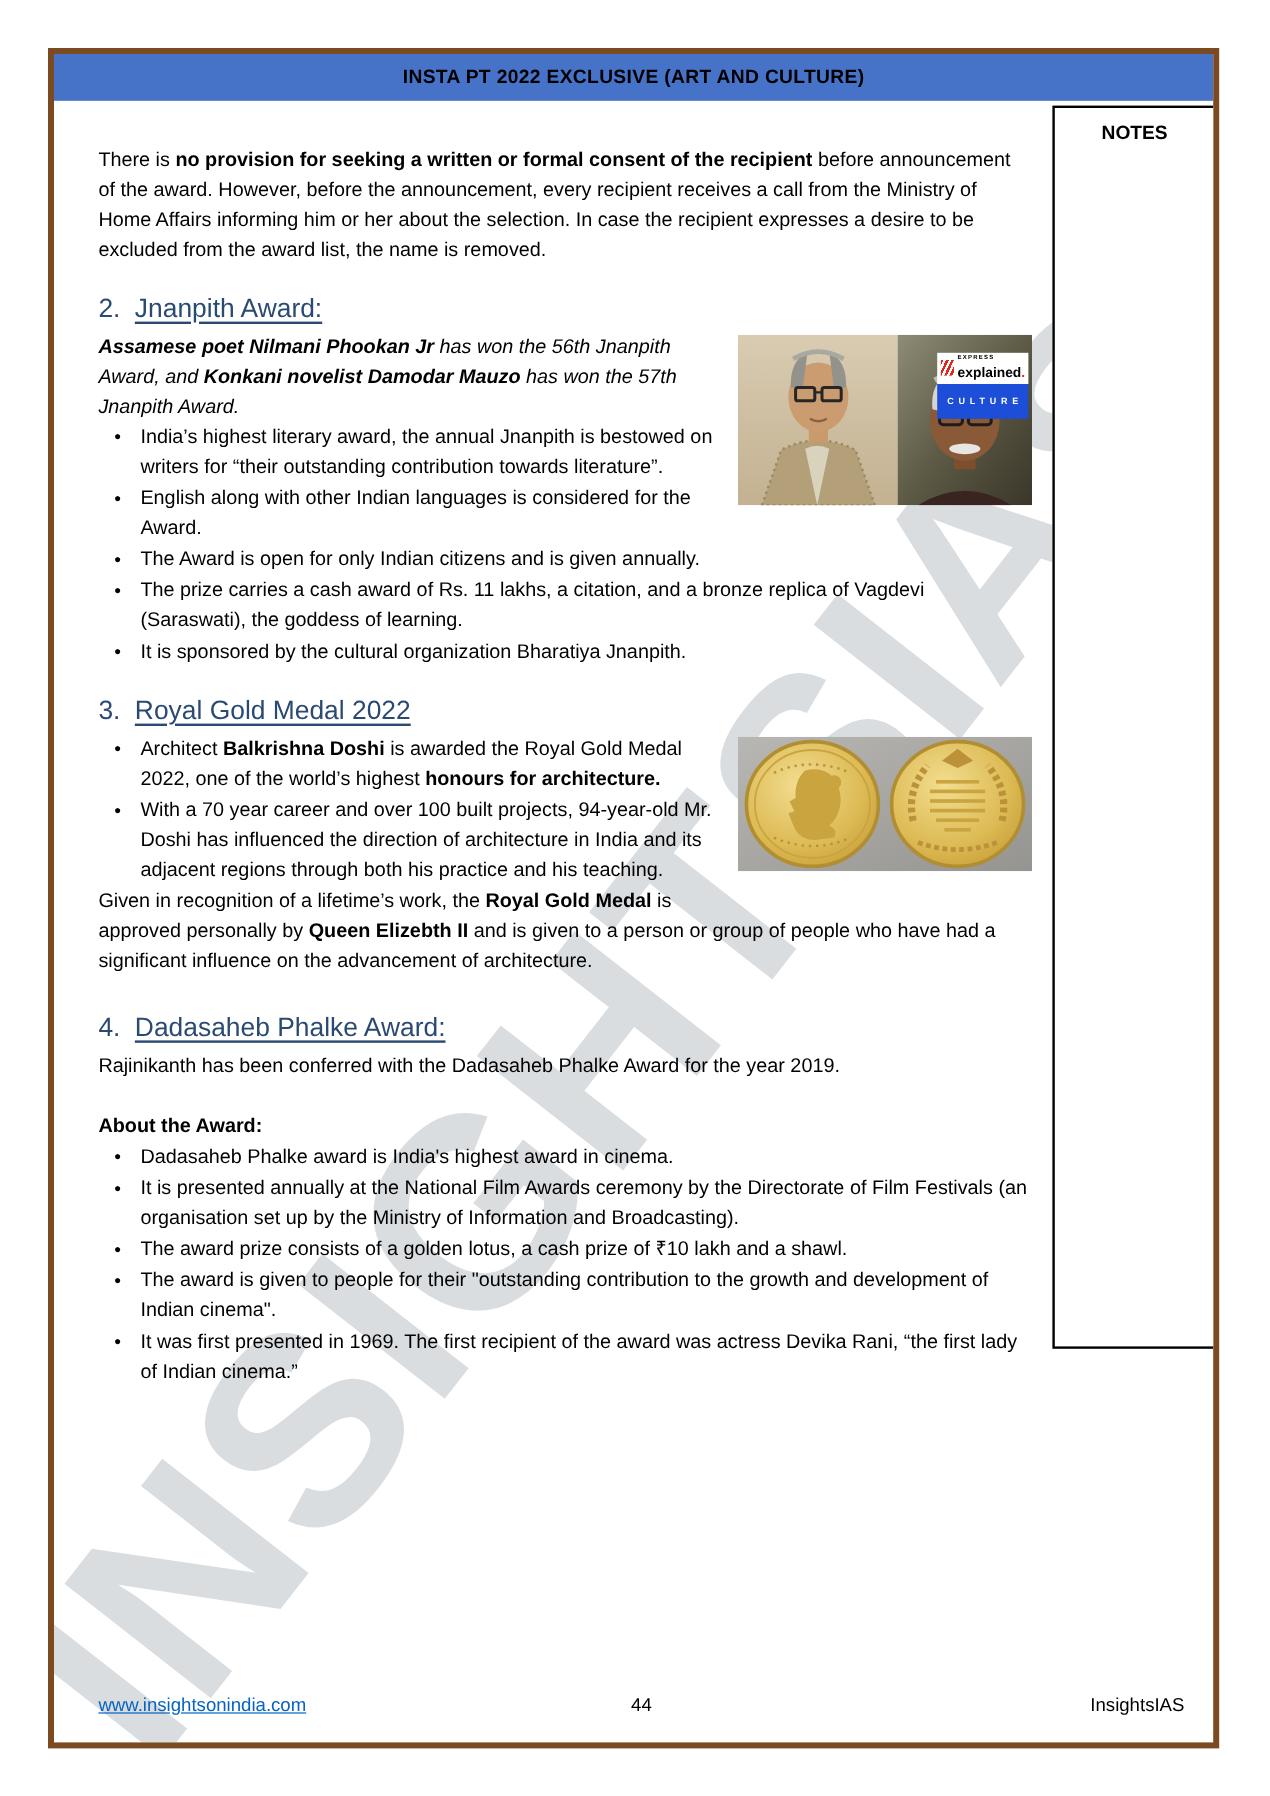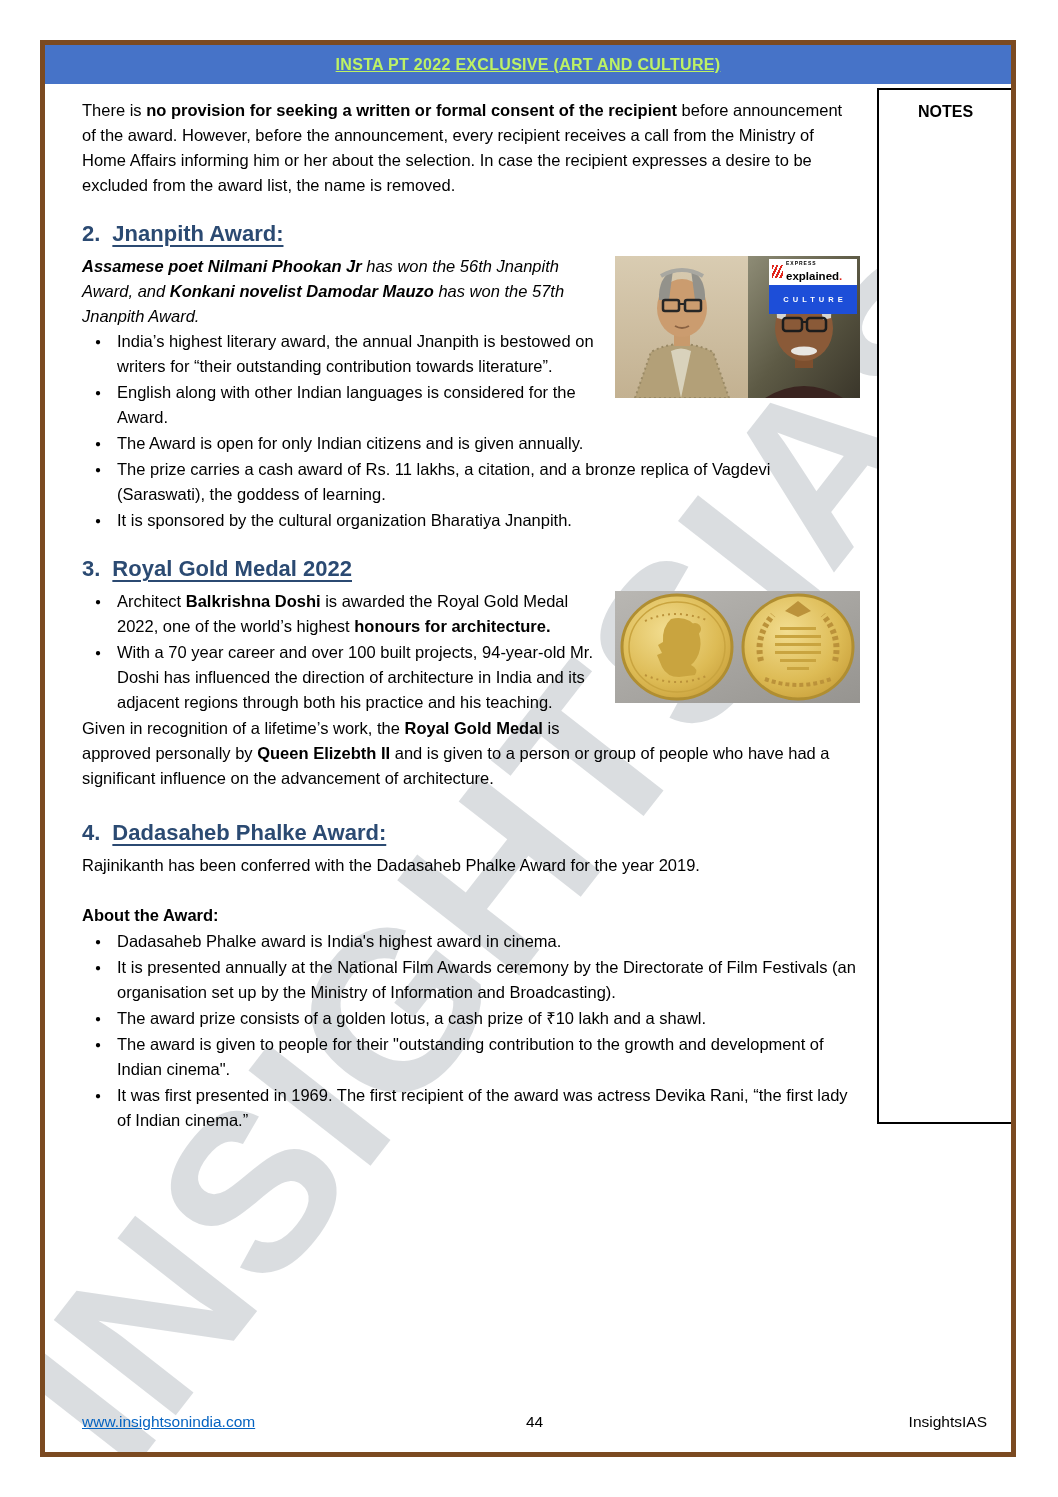--- a/index.html
+++ b/index.html
@@ -2,39 +2,39 @@
 <html><head>
 <meta charset="utf-8">
 <style>
   html,body{margin:0;padding:0;background:#ffffff;}
   .canvas{position:relative;width:1058px;height:1497px;background:#fff;overflow:hidden;
           font-family:"Liberation Sans", sans-serif;color:#000;}
   .frame{position:absolute;left:40px;top:40px;width:976px;height:1417px;box-sizing:border-box;
          border:5px solid #7B4A21;background:#fff;overflow:hidden;}
   .header-bar{position:absolute;left:0;top:0;width:100%;height:39px;background:#4673C8;
               display:flex;align-items:center;justify-content:center;z-index:4;}
-  .header-title{color:#bef264;font-size:16px;font-weight:bold;letter-spacing:.3px;text-decoration:underline;}
+  .header-title{color:#000000;font-size:16px;font-weight:bold;letter-spacing:.3px;}
   .watermark{position:absolute;left:470px;top:810px;transform:translate(-50%,-50%) rotate(-52deg);
              font-size:225px;font-weight:bold;color:rgba(140,148,160,0.32);white-space:nowrap;
              z-index:1;pointer-events:none;letter-spacing:2px;}
   .notes-box{position:absolute;left:832px;top:43px;width:137px;height:1036px;box-sizing:border-box;
              border:2px solid #000;background:#fff;z-index:5;text-align:center;}
   .notes-label{font-weight:bold;font-size:16px;margin-top:13px;display:inline-block;}
-  .content{position:absolute;left:37px;top:39px;width:778px;z-index:2;padding-top:14px;
+  .content{position:absolute;left:37px;top:39px;width:778px;z-index:2;padding-top:37px;
            font-size:16.5px;line-height:25px;}
   .para{margin:0 0 20px 0;}
-  h2.sec{font-size:22px;line-height:28px;color:#2B4A72;margin:22px 0 6px 0;font-weight:bold;}
+  h2.sec{font-size:22px;line-height:28px;color:#2B4A72;margin:22px 0 6px 0;font-weight:normal;}
   h2.sec .sec-num{margin-right:12px;}
   h2.sec .sec-title{text-decoration:underline;text-underline-offset:4px;}
   .bullet{display:flex;margin:0 0 1px 0;}
   .bullet .dot{flex:0 0 22px;padding-left:13px;font-size:10px;line-height:25px;}
   .bullet .bt{flex:1;}
   .imgbox{float:right;margin:2px 0 8px 12px;position:relative;}
   .imgbox svg{display:block;}
-  .badge{position:absolute;top:3px;right:3px;width:88px;z-index:3;}
+  .badge{position:absolute;top:15px;right:3px;width:76px;z-index:3;}
   .badge-top{background:#fff;display:flex;align-items:center;padding:2px 3px;gap:3px;}
   .badge-icon{width:11px;height:13px;background:
       repeating-linear-gradient(115deg,#E0251B 0 2px,#fff 2px 4px);flex:0 0 11px;}
   .badge-texts{line-height:1;}
   .badge-express{font-size:5px;font-weight:bold;letter-spacing:1px;display:block;}
   .badge-main{font-size:11.5px;font-weight:bold;display:inline;}
   .badge-dot{color:#E0251B;font-size:11.5px;font-weight:bold;}
   .badge-tag{background:#1d4ed8;color:#fff;font-size:7.5px;font-weight:bold;
              letter-spacing:4px;text-align:center;padding:2px 0 2px 4px;}
   .about-head{font-weight:bold;margin:25px 0 1px 0;}

